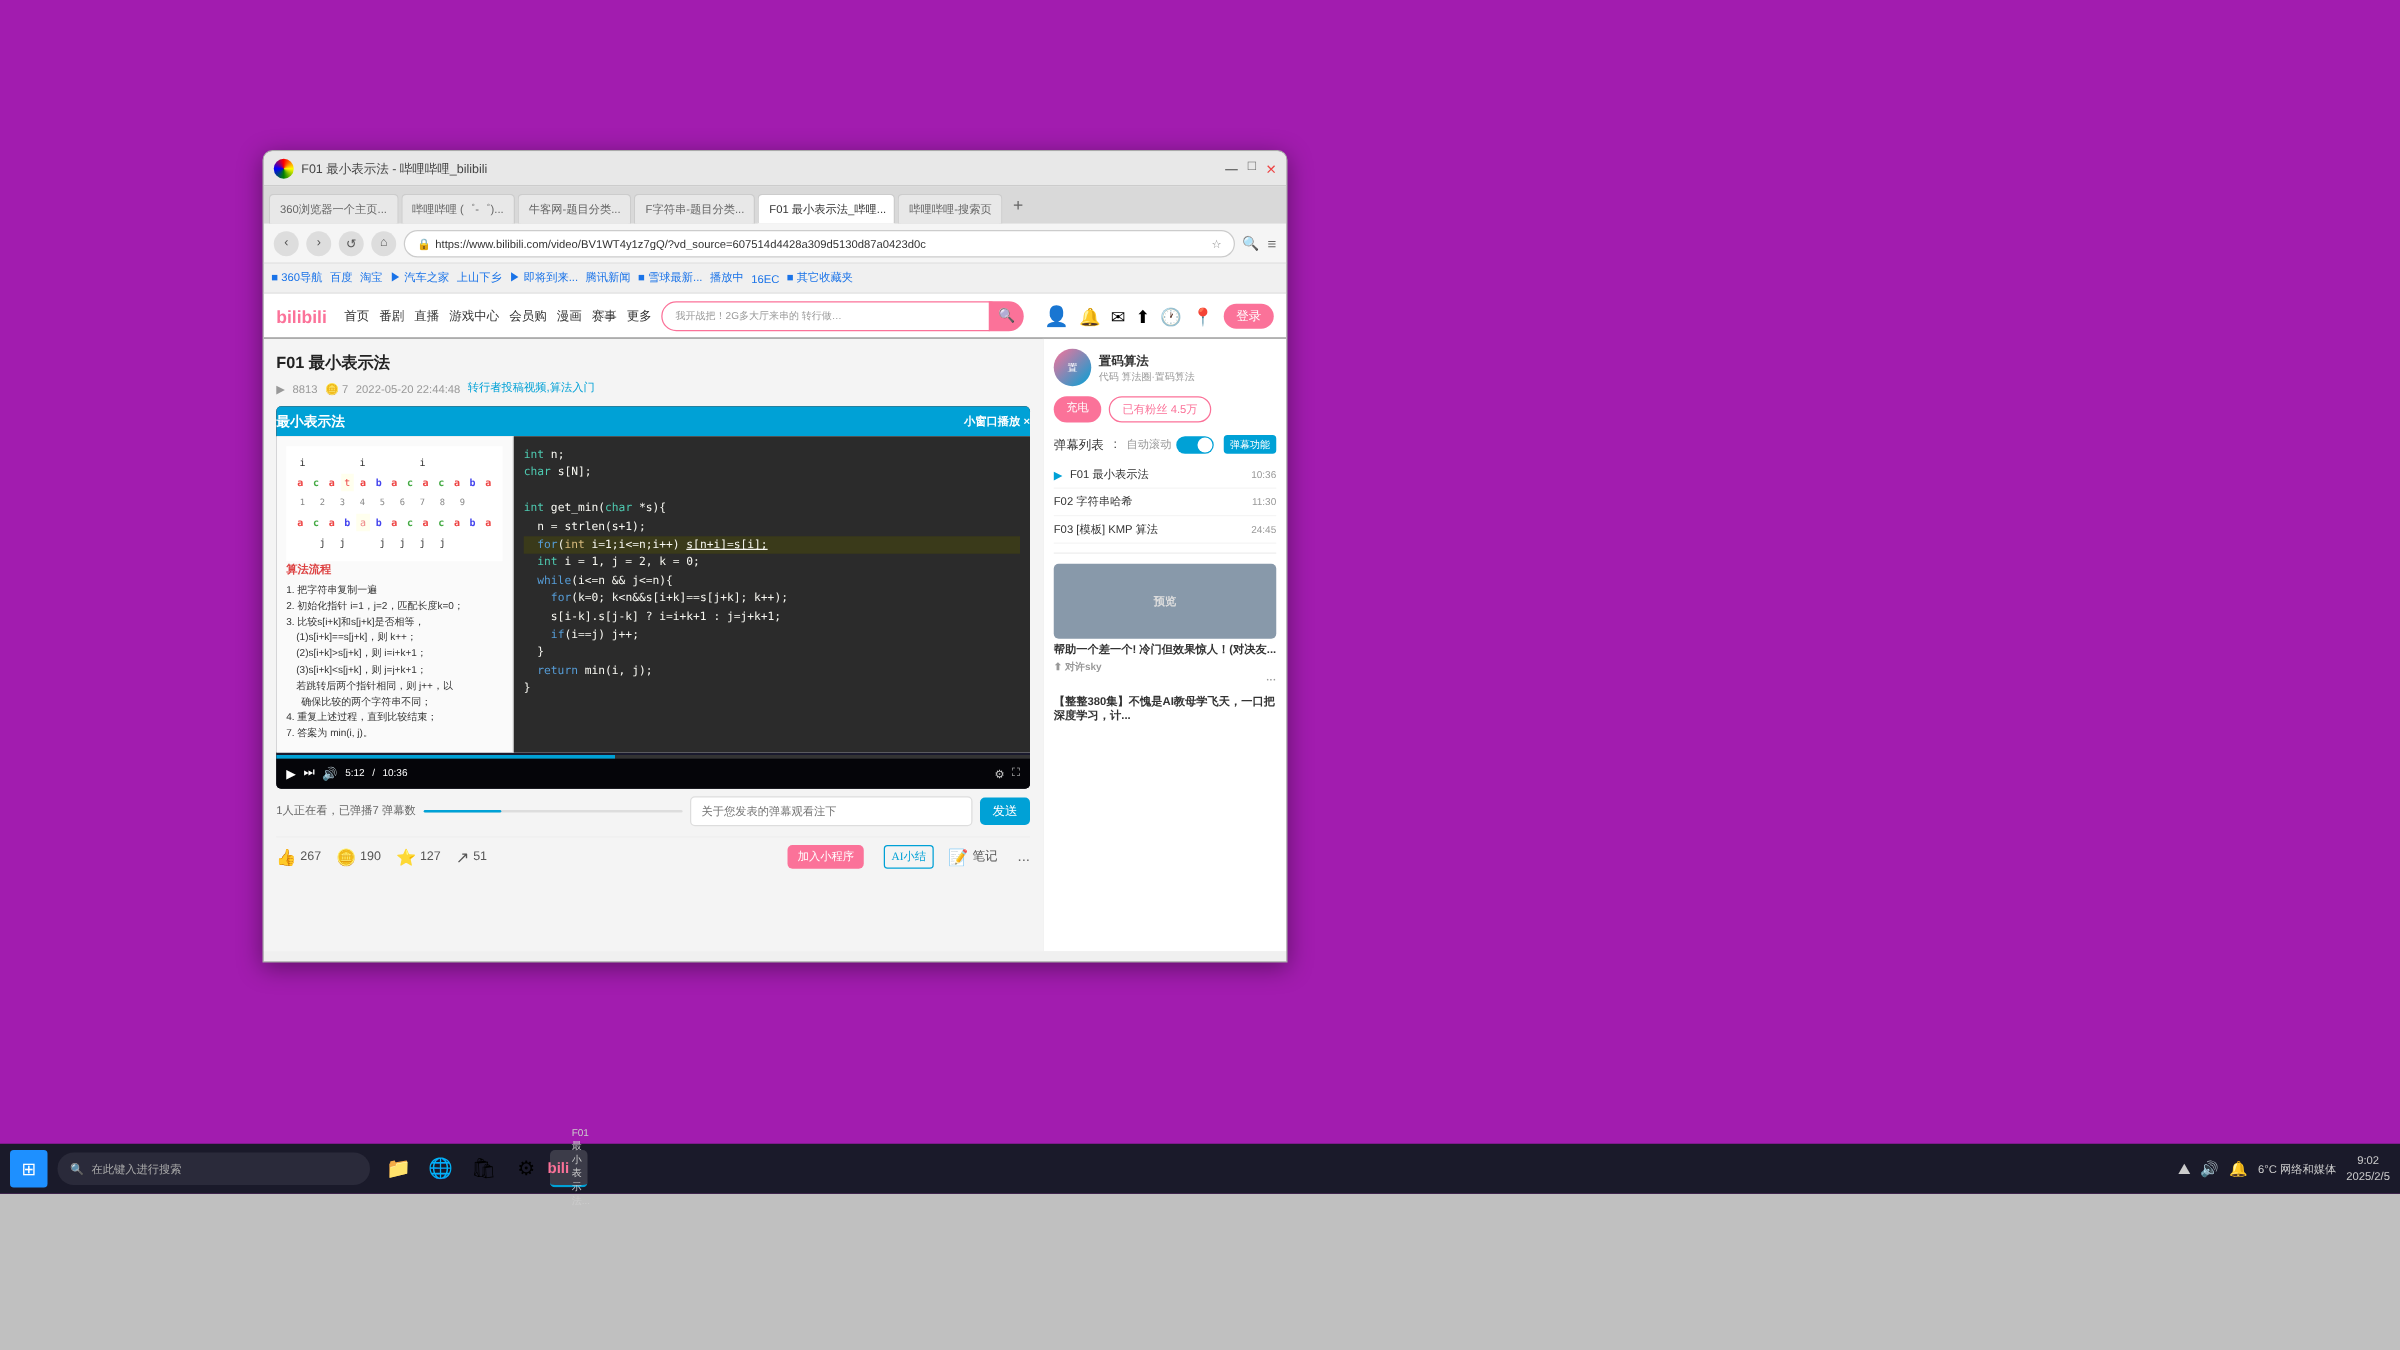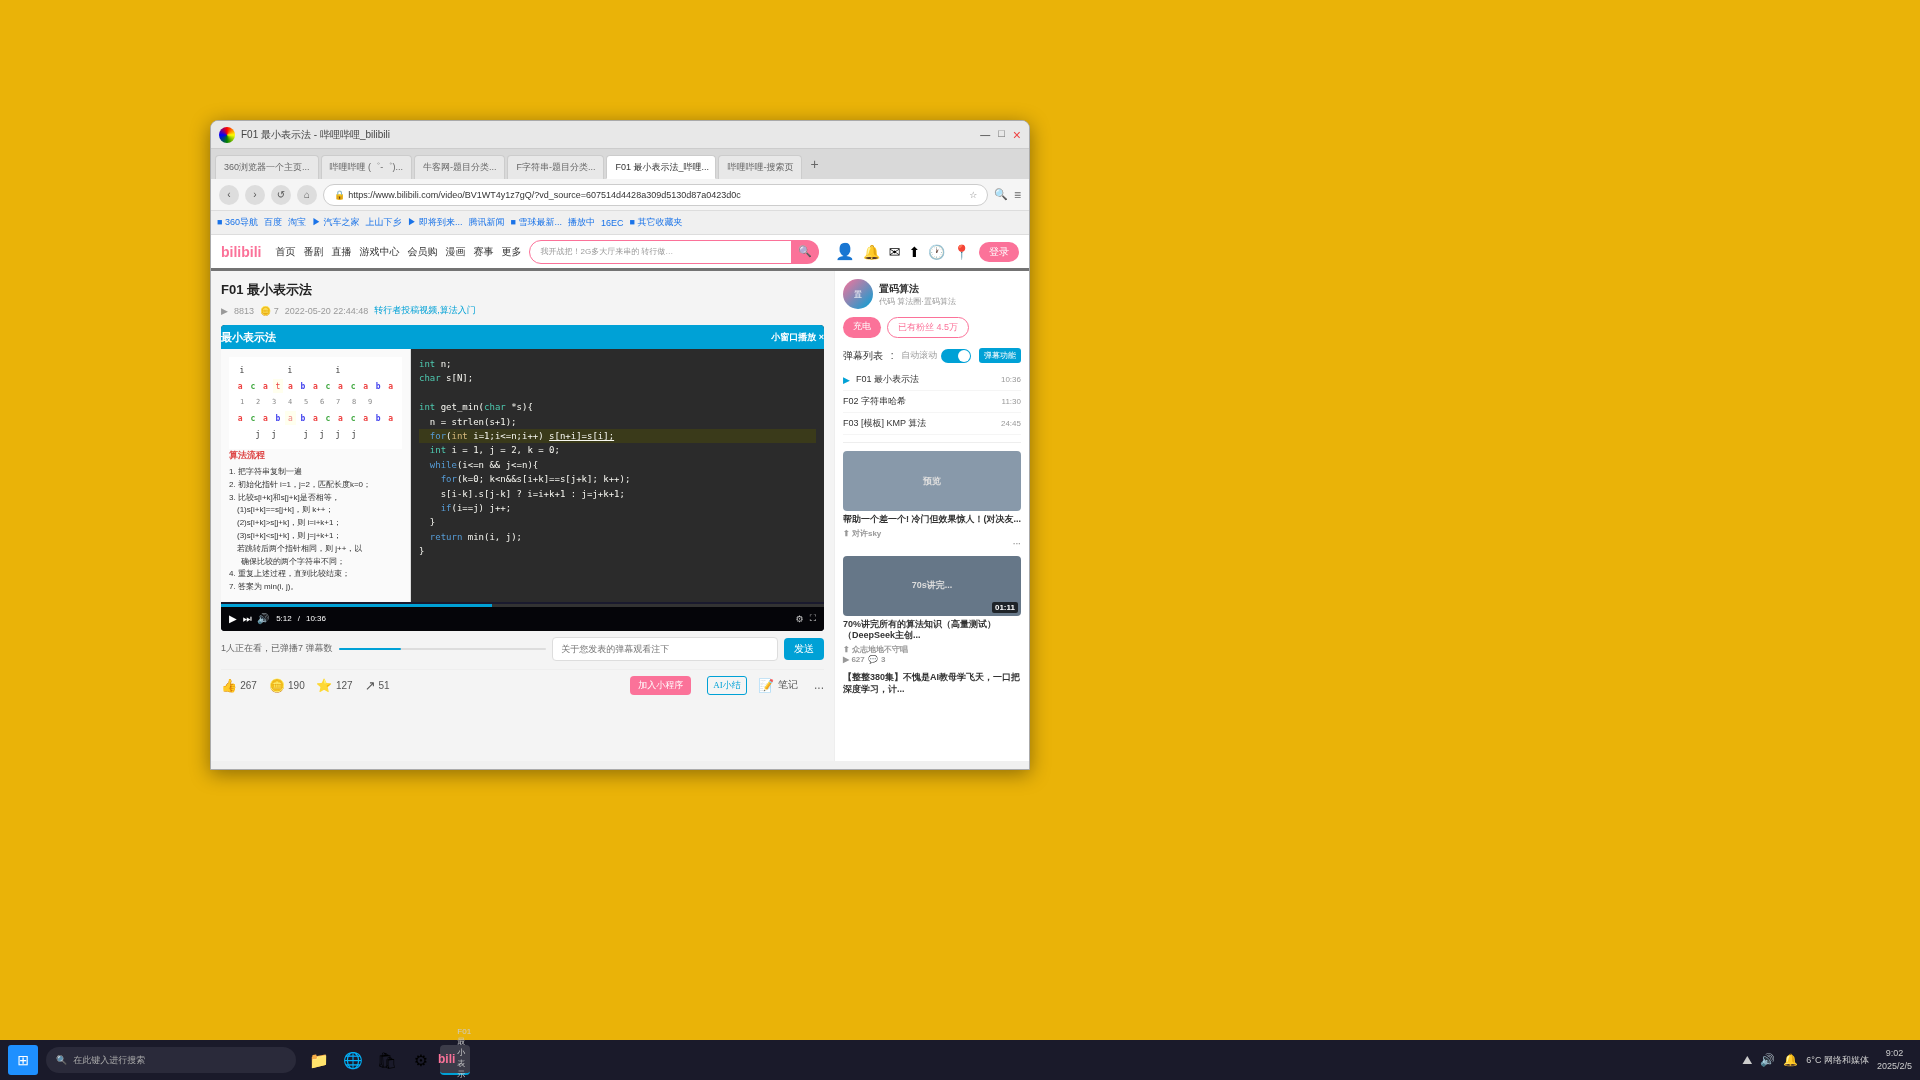--- a/index.html
+++ b/index.html
@@ -6,23 +6,23 @@
     body {
       width: 1920px;
       height: 1080px;
       background: #c0c0c0;
       font-family: 'Microsoft YaHei', Arial, sans-serif;
       font-size: 12px;
       overflow: hidden;
     }
     .desktop {
       width: 1920px;
-      height: 1080px;
+      height: 955px;
       position: relative;
-      background: #eab308;
+      background: #a21caf;
     }
     .browser-window {
       position: absolute;
       left: 210px;
       top: 120px;
       width: 820px;
       height: 650px;
       background: #f0f0f0;
       border-radius: 8px 8px 0 0;
       box-shadow: 0 4px 20px rgba(0,0,0,0.4);
@@ -125,21 +125,21 @@
       white-space: nowrap;
       cursor: pointer;
     }
     .bilibili-nav {
       height: 36px;
       background: #fff;
       display: flex;
       align-items: center;
       padding: 0 10px;
       gap: 8px;
-      border-bottom: 3px solid #737373;
+      border-bottom: 1px solid #737373;
     }
     .bili-logo {
       color: #fb7299;
       font-weight: bold;
       font-size: 14px;
       margin-right: 6px;
     }
     .bili-nav-item {
       font-size: 10px;
       color: #333;
@@ -901,35 +901,20 @@
             <div class="rec-title">帮助一个差一个! 冷门但效果惊人！(对决友...</div>
             <div class="rec-up">
               <span>⬆</span>
               <span>对许sky</span>
             </div>
             <div class="rec-stats">
               <span style="margin-left:auto;cursor:pointer">···</span>
             </div>
           </div>
 
-          <div class="rec-video">
-            <div class="rec-thumb" style="background:#667788;display:flex;align-items:center;justify-content:center;">
-              <span style="color:#ddd;font-size:9px">70s讲完...</span>
-              <span class="rec-duration">01:11</span>
-            </div>
-            <div class="rec-title">70%讲完所有的算法知识（高量测试）（DeepSeek主创...</div>
-            <div class="rec-up">
-              <span>⬆</span>
-              <span>众志地地不守唱</span>
-            </div>
-            <div class="rec-stats">
-              <span>▶ <span>627</span></span>
-              <span>💬 <span>3</span></span>
-            </div>
-          </div>
 
           <div class="rec-video">
             <div class="rec-title">【整整380集】不愧是AI教母学飞天，一口把深度学习，计...</div>
             <div class="rec-up">
               
               
             </div>
 
           </div>
 

